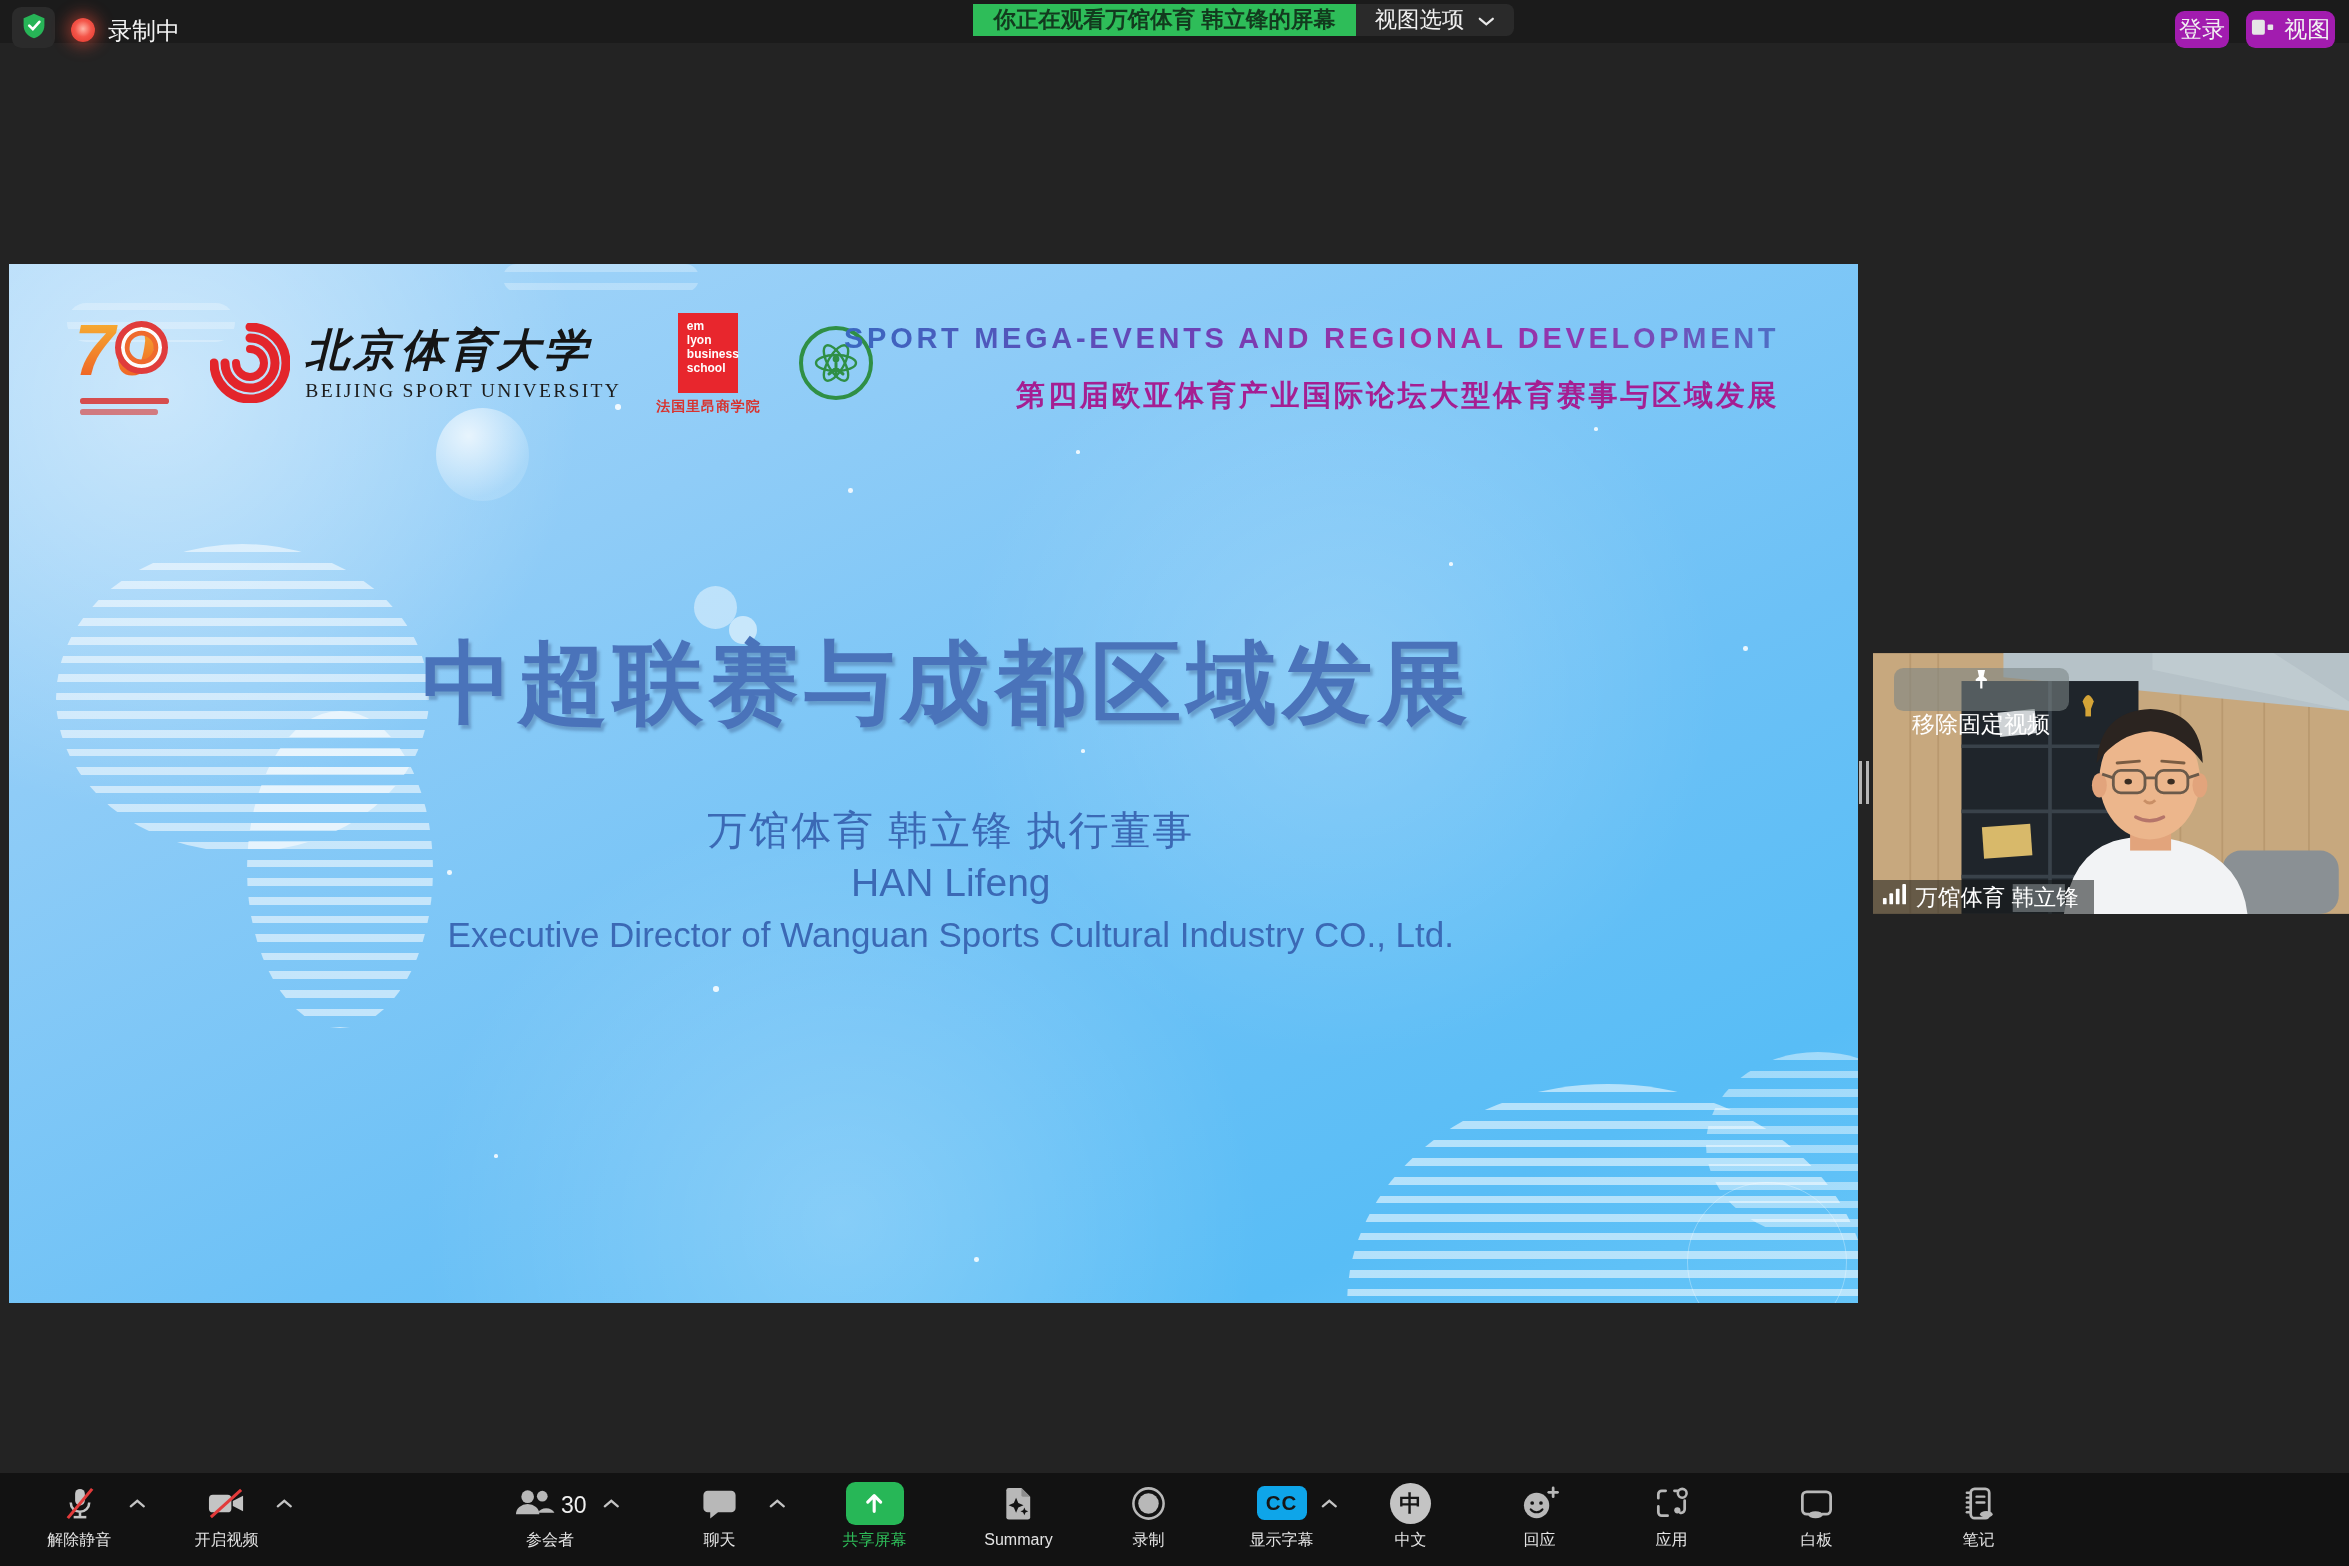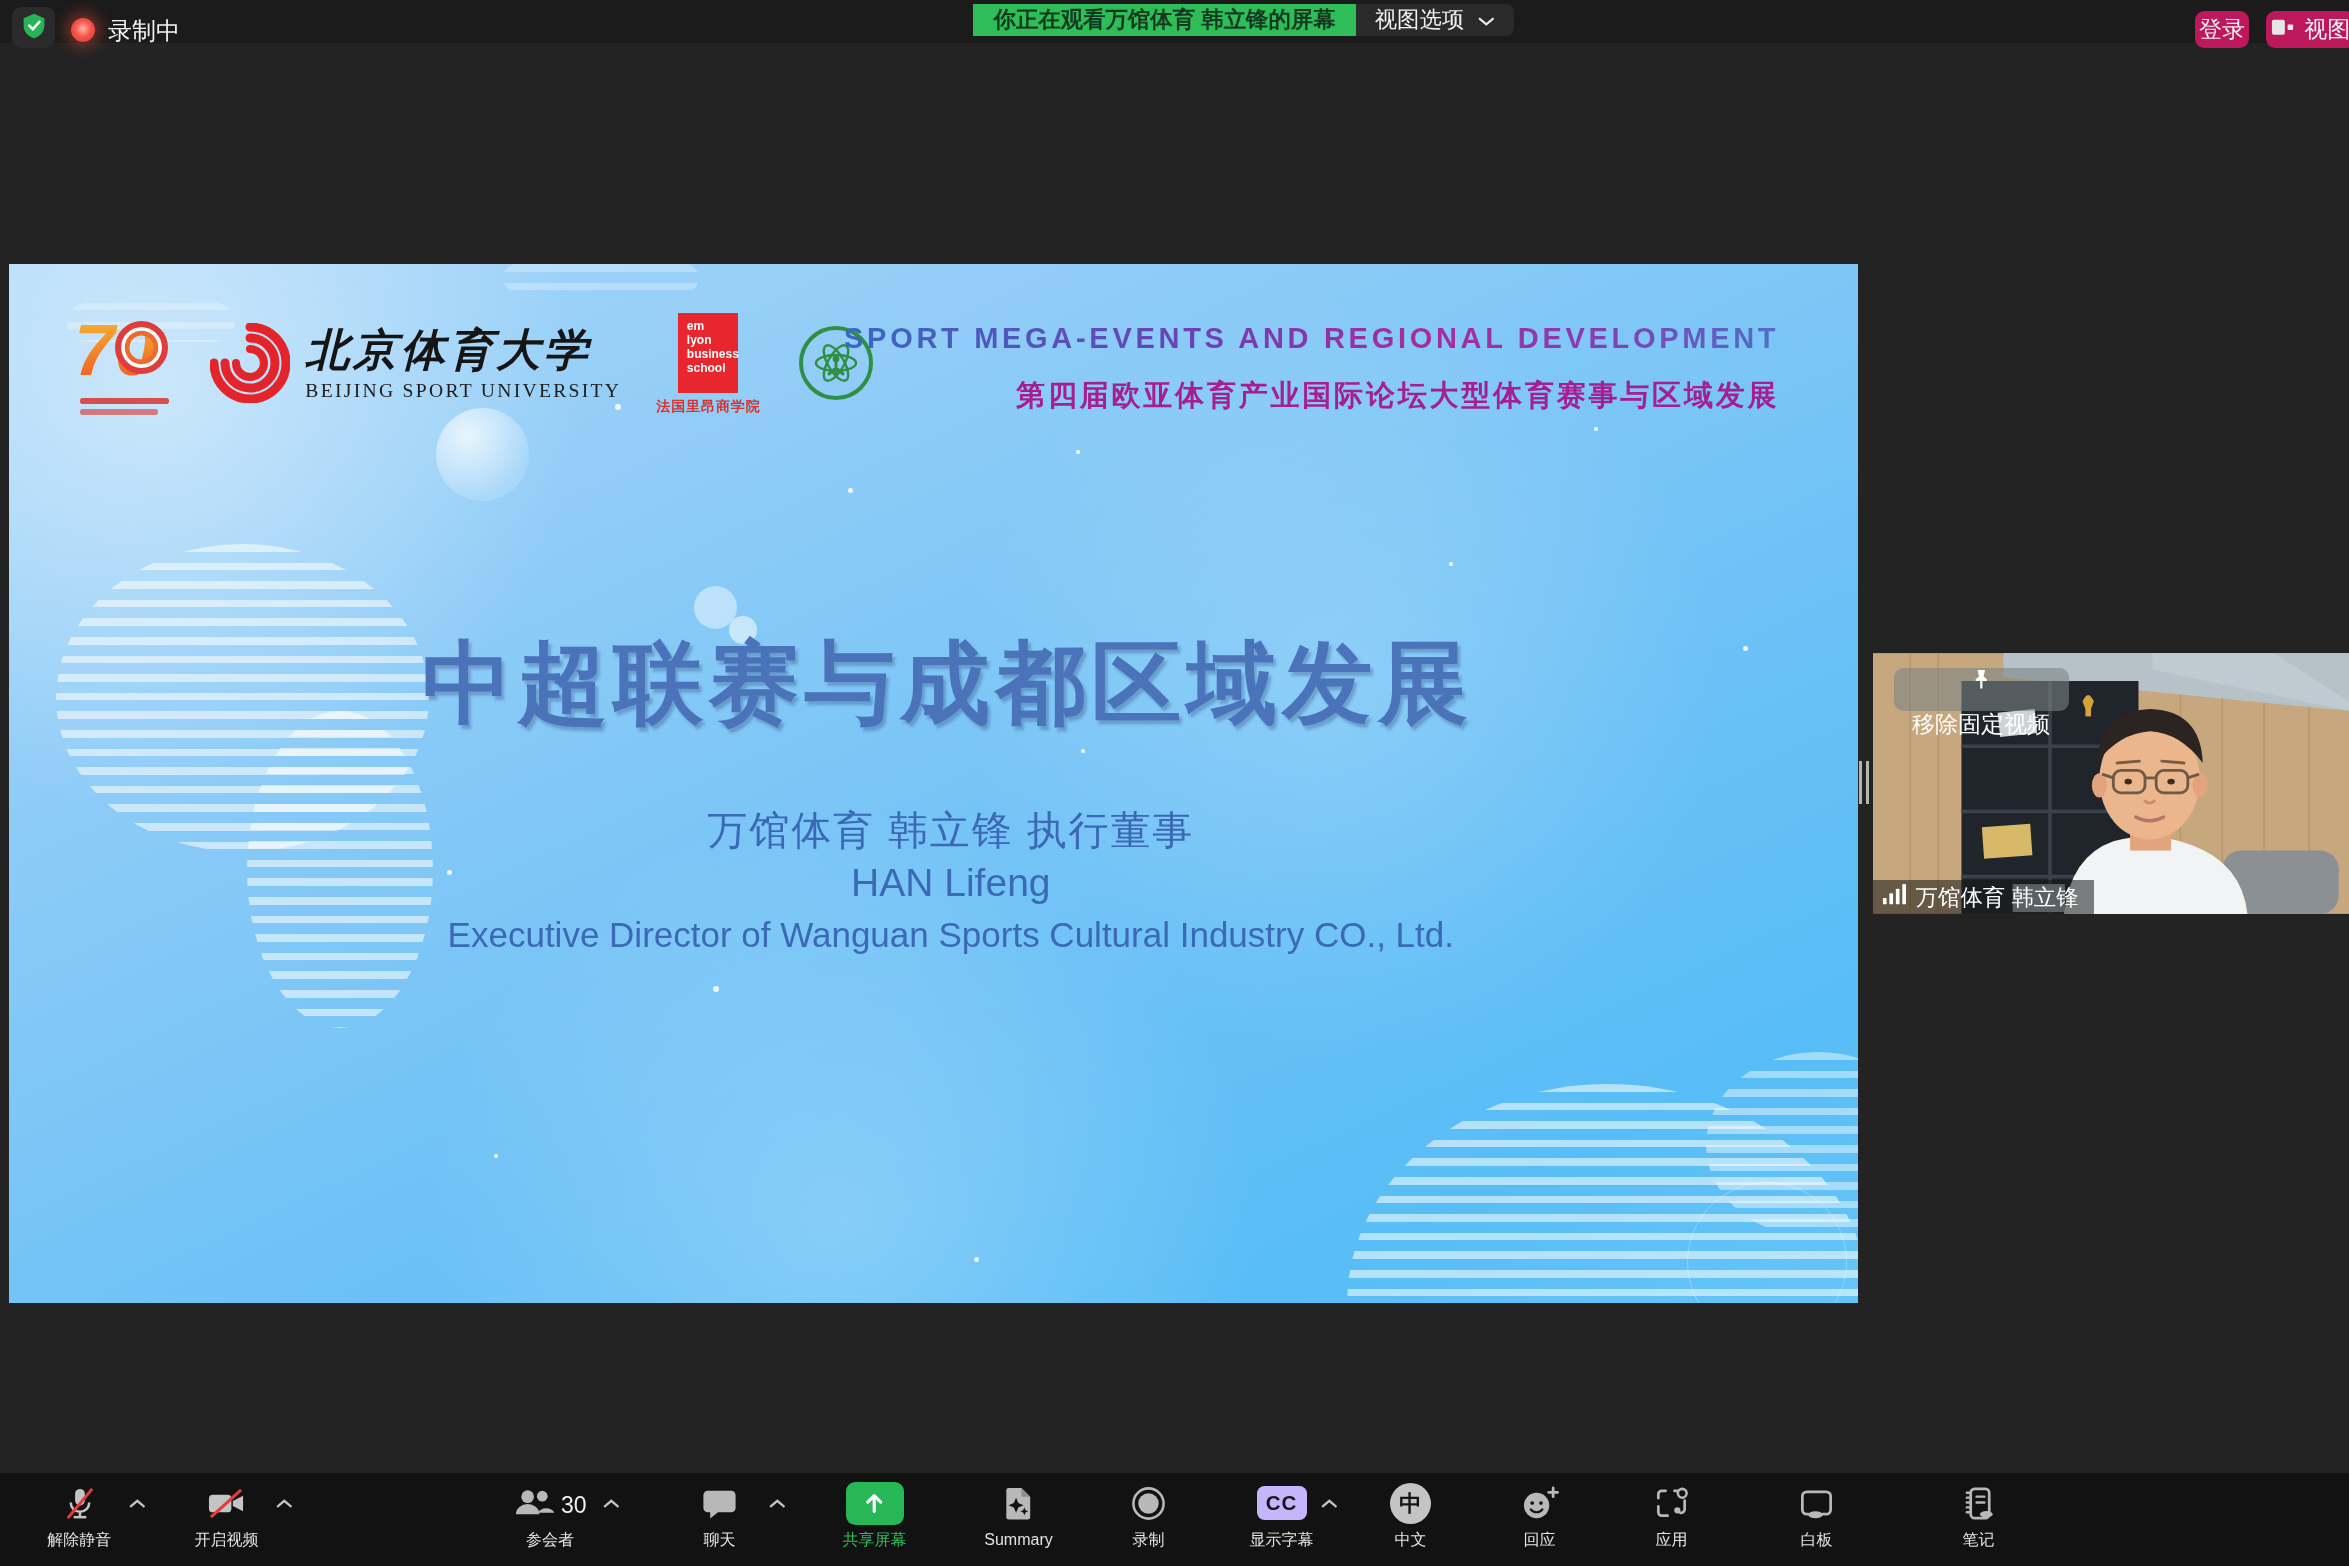--- a/index.html
+++ b/index.html
@@ -12,22 +12,22 @@
               border-radius:9.3px;display:flex;align-items:center;justify-content:center;}
   .rec-dot{position:absolute;left:71px;top:17.7px;width:24px;height:24px;border-radius:50%;
            background:radial-gradient(circle at 50% 45%,#ffb4a6 0%,#f4564a 45%,#e03328 100%);
            box-shadow:0 0 15px 4.7px rgba(244,80,60,.45);}
   .rec-label{position:absolute;left:108px;top:18.6px;color:#f2f2f2;font-size:24px;line-height:1;}
   .banner{position:absolute;left:945px;top:3.7px;height:32px;display:flex;border-radius:7.5px;overflow:hidden;}
   .banner-green{background:#2ebd59;color:#123a1e;font-size:22.4px;font-weight:bold;
                 display:flex;align-items:center;padding:0 20.5px;margin-left:28px;}
   .banner-dark{background:#2a2a2a;color:#f0f0f0;font-size:22.4px;display:flex;align-items:center;
                gap:13px;padding:0 18.6px;}
-  .tr-btn{position:absolute;top:11.2px;height:37px;background:#be185d;border-radius:9.3px;color:#f2f2f2;
-          font-size:23px;display:flex;align-items:center;justify-content:center;gap:9.3px;margin-left:20px;}
+  .tr-btn{position:absolute;top:11.2px;height:37px;background:#a21caf;border-radius:9.3px;color:#f2f2f2;
+          font-size:23px;display:flex;align-items:center;justify-content:center;gap:9.3px;}
   #login-btn{left:2175px;width:54px;}
   #viewbtn{left:2246px;width:89px;}
 
   
   #slide{position:absolute;left:9.3px;top:264px;width:1849px;height:1039px;overflow:hidden;
          background:
            radial-gradient(circle at 8% 12%,rgba(255,255,255,.45),rgba(255,255,255,0) 22%),
            radial-gradient(circle at 72% 40%,rgba(255,255,255,.18),rgba(255,255,255,0) 26%),
            radial-gradient(circle at 45% 92%,rgba(255,255,255,.22),rgba(255,255,255,0) 30%),
            linear-gradient(155deg,#a9d7f9 0%,#8fccf7 28%,#6cc1f6 62%,#58bdf6 85%,#66c5f8 100%);}
@@ -85,21 +85,21 @@
 
   
   #toolbar{position:absolute;left:0;top:1473px;width:2349px;height:93px;background:#121212;}
   .tb-item{position:absolute;top:7.5px;width:149px;display:flex;flex-direction:column;align-items:center;}
   .tb-icon{height:45px;display:flex;align-items:center;justify-content:center;}
   .tb-label{margin-top:6.5px;font-size:16px;color:#e3e3e3;line-height:1;white-space:nowrap;}
   .tb-caret{position:absolute;right:7.5px;top:15px;}
   .tb-count{position:absolute;left:95px;top:11.2px;font-size:23px;color:#f0f0f0;}
   .green-share{width:58px;height:43px;background:#27b757;border-radius:9.3px;display:flex;
       align-items:center;justify-content:center;}
-  .cc-badge{width:50px;height:34px;background:#c4b5fd;border-radius:7.5px;color:#161616;font-weight:bold;
+  .cc-badge{width:50px;height:34px;background:#0ea5e9;border-radius:7.5px;color:#161616;font-weight:bold;
       font-size:20.5px;display:flex;align-items:center;justify-content:center;letter-spacing:0.9px;}
   .zh-badge{width:41px;height:41px;background:#c4c4c4;border-radius:50%;color:#161616;font-weight:bold;
       font-size:22.4px;display:flex;align-items:center;justify-content:center;}
   .label-green{color:#2ebd59 !important;}
 </style>
 </head>
 <body>
 
 <div id="screen">
 

